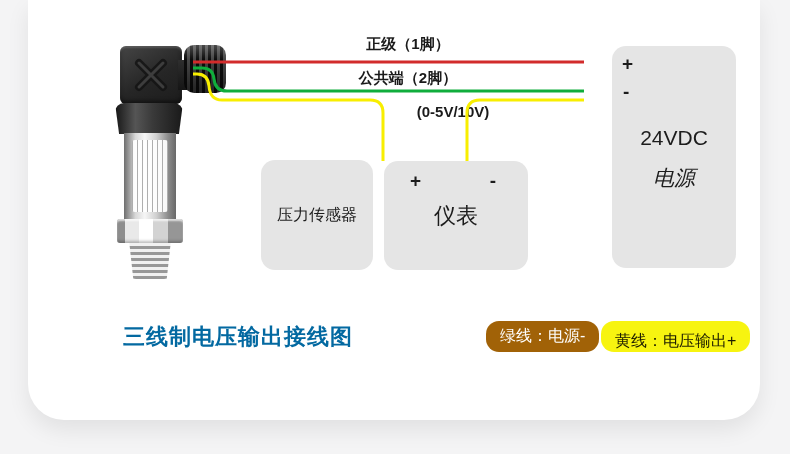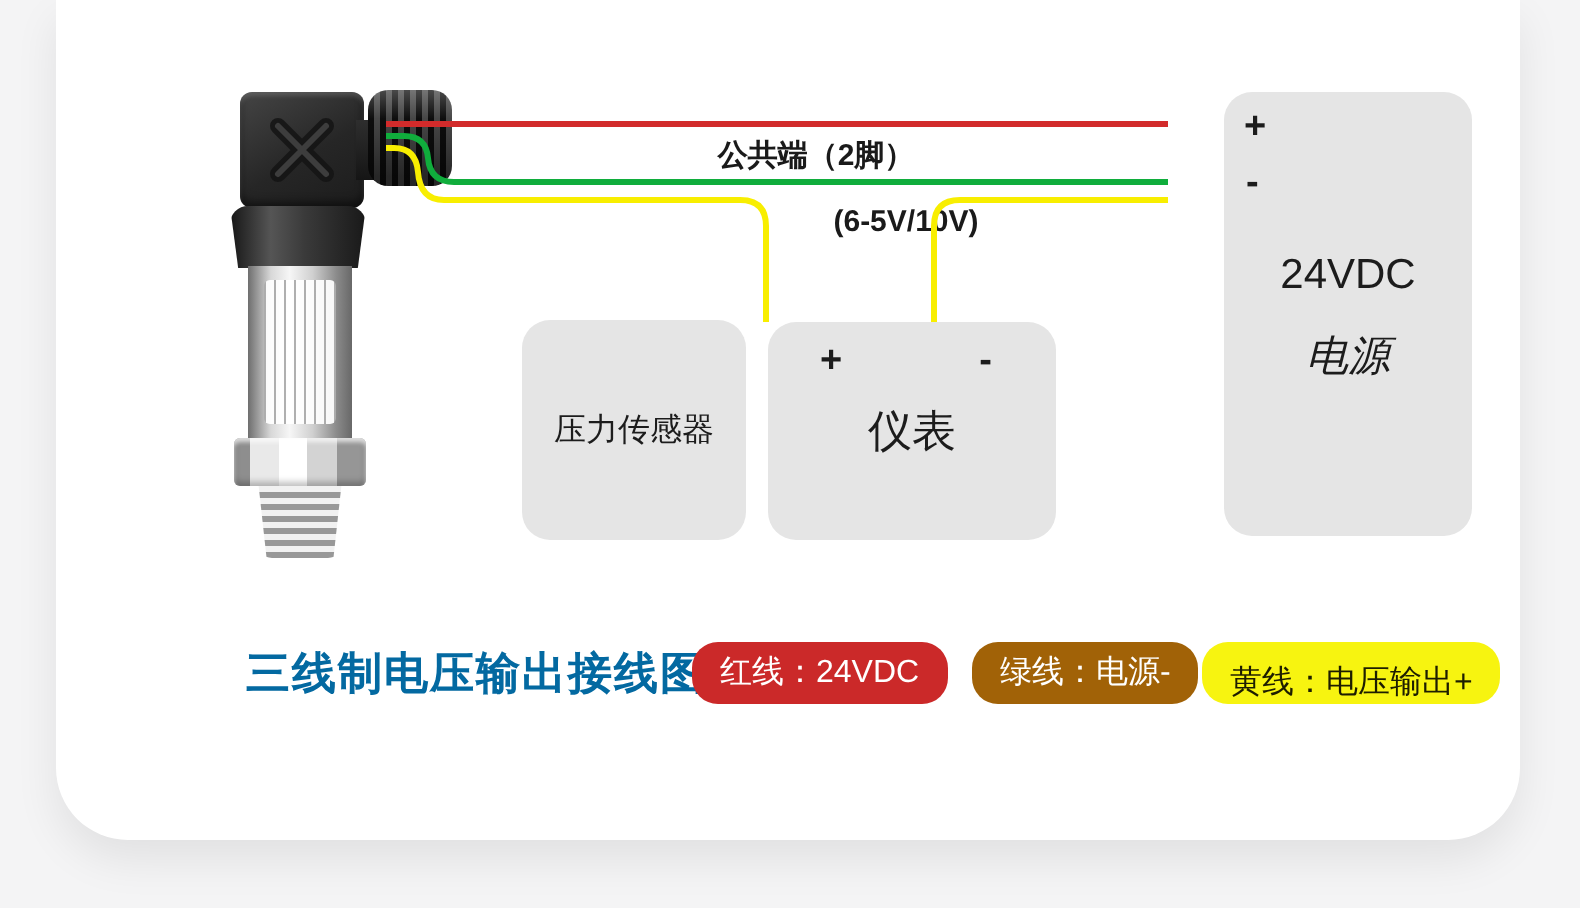--- a/index.html
+++ b/index.html
@@ -130,27 +130,25 @@
     <span>仪表</span>
   </div>
 
   <div class="gbox box-power">
     <span class="term t-power-plus">+</span>
     <span class="term t-power-minus">-</span>
     <span class="power-title">24VDC</span>
     <span class="power-sub">电源</span>
   </div>
 
+  <span class="wire-label lbl-positive">正级（1脚）</span>
   <span class="wire-label lbl-common">公共端（2脚）</span>
-  <span class="wire-label lbl-range">(6-5V/10V)</span>
+  <span class="wire-label lbl-range">(0-5V/10V)</span>
 
   <div class="footer-title">三线制电压输出接线图</div>
-  <div class="badge badge-red" style="background: rgb(203, 41, 41); color: rgb(255, 255, 255);">
-    <span>红线：24VDC</span>
-  </div>
   <div class="badge badge-green" style="background: #a16207; color: rgb(255, 255, 255);">
     <span>绿线：电源-</span>
   </div>
   <div class="badge badge-yellow" style="background: rgb(247, 244, 16); color: rgb(29, 29, 0); align-items: flex-end;">
     <span>黄线：电压输出+</span>
   </div>
 </div>
 
 <svg class="wires-svg" viewBox="0 0 790 454">
   <path d="M193 62 H584" fill="none" stroke-width="3" stroke="#d22b2b"></path>

